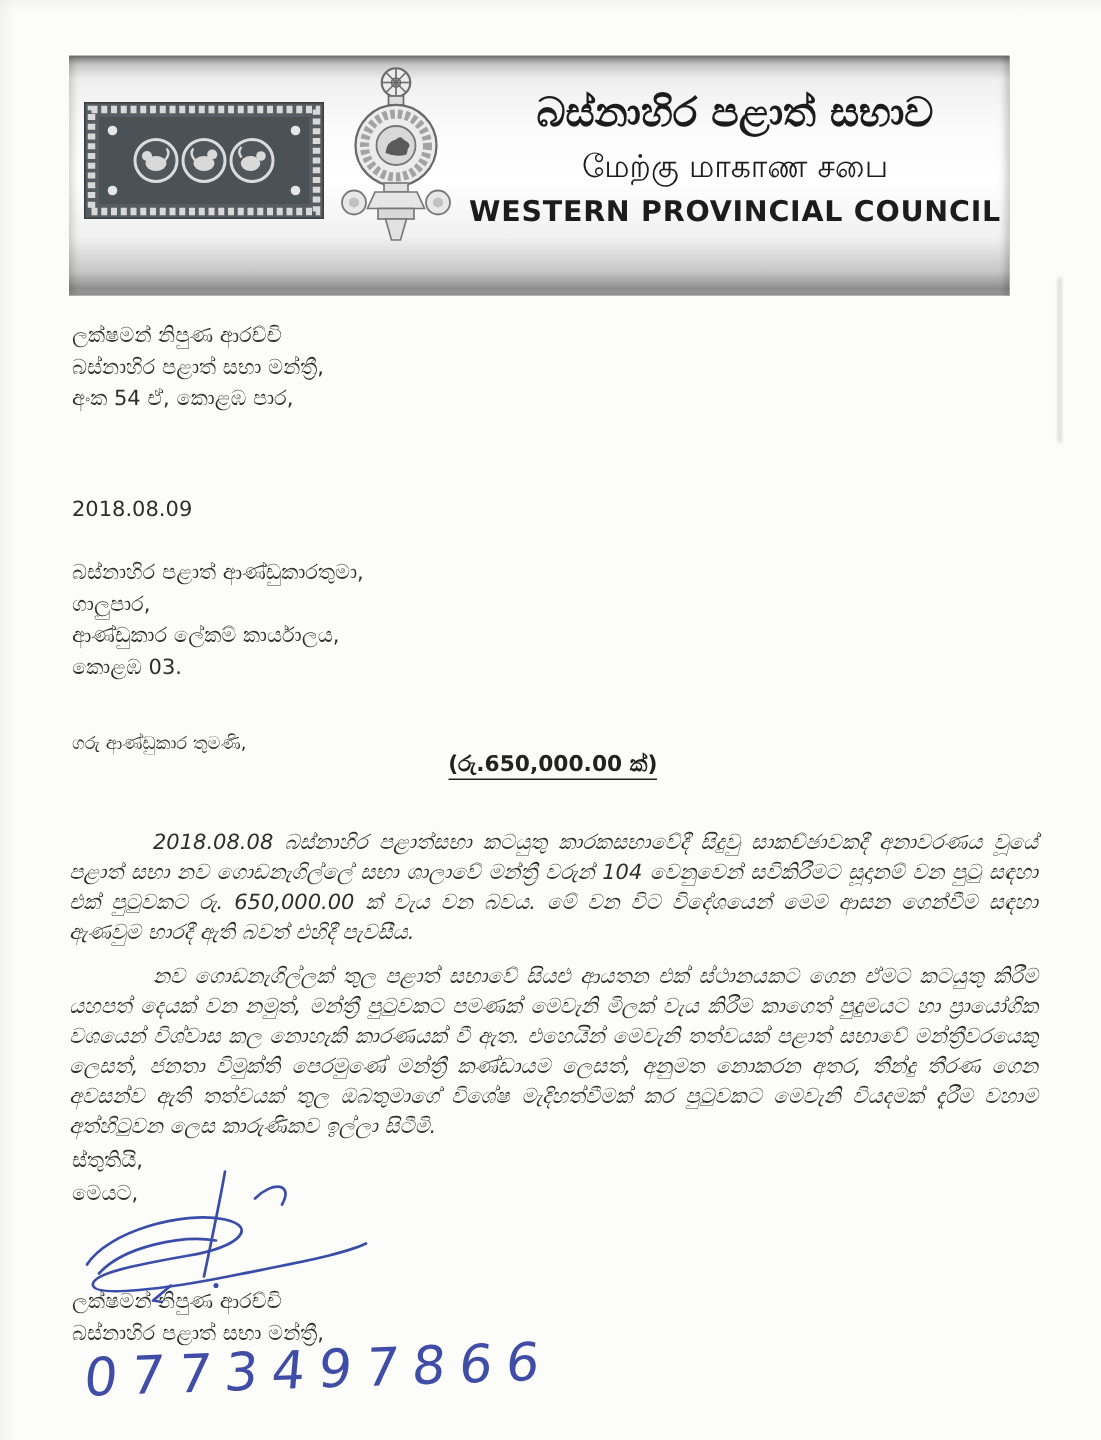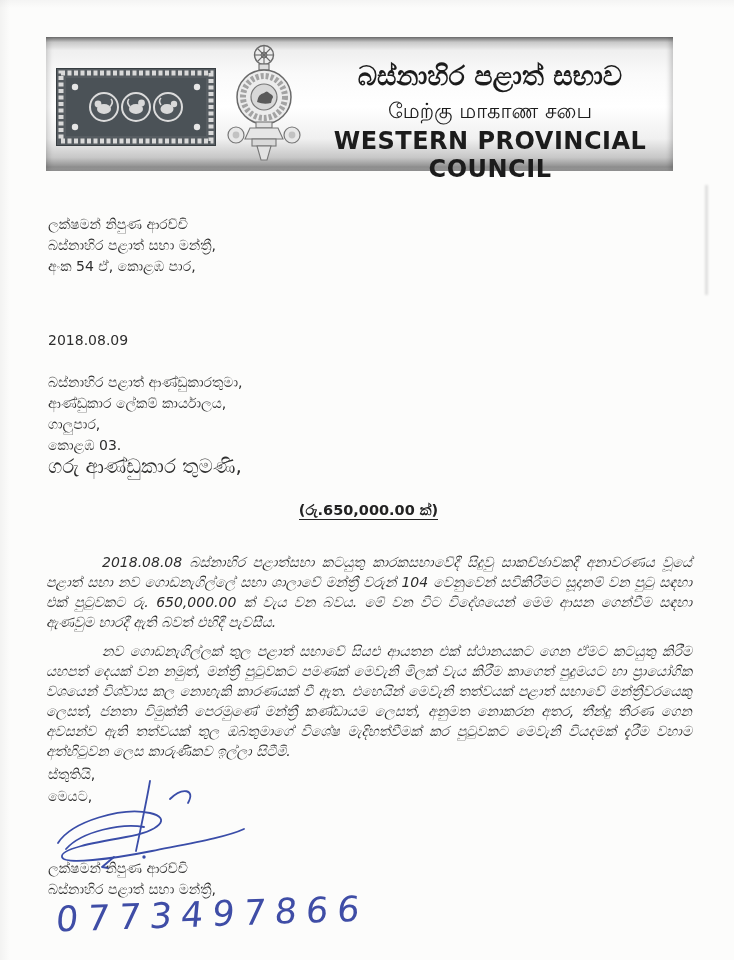--- a/index.html
+++ b/index.html
@@ -11,42 +11,42 @@
   .page{
     position:relative;width:734px;height:960px;overflow:hidden;
     background:
       linear-gradient(180deg, rgba(190,190,190,0.12), rgba(255,255,255,0) 8px),
       linear-gradient(90deg, rgba(185,185,185,0.14), rgba(255,255,255,0) 10px),
       #fcfcfb;
     color:#2e2e2e;
   }
   
   .banner{
-    position:absolute;left:46px;top:37px;width:627px;height:134px;
+    position:absolute;left:46px;top:37px;width:627px;height:160px;
     background:linear-gradient(180deg,
       #7d7d7d 0%, #c9c9c9 4%, #efefef 10%, #fafafa 28%,
       #ffffff 52%, #f0f0f0 76%, #c7c7c7 90%, #8f8f8f 97%, #a8a8a8 100%);
     box-shadow: inset -3px 0 5px rgba(0,0,0,.18), inset 3px 0 5px rgba(0,0,0,.14);
   }
   .banner .flag{position:absolute;left:10px;top:31px;}
   .banner .emblem{position:absolute;left:180px;top:5px;}
   .lh-titles{
     position:absolute;left:264px;top:20px;width:360px;
     display:flex;flex-direction:column;align-items:center;text-align:center;
     color:#1c1c1c;
   }
   .lh-si{font-size:27px;font-weight:bold;line-height:38px;}
   .lh-ta{font-size:21px;line-height:32px;}
-  .lh-en{font-size:24px;font-weight:bold;letter-spacing:.5px;line-height:28px;}
+  .lh-en{font-size:19px;font-weight:bold;letter-spacing:.5px;line-height:28px;}
   
   .blk{position:absolute;left:48px;font-size:14px;line-height:21px;color:#2e2e2e;}
   .sender{top:214px;}
   .dateline{top:330px;}
   .recipient{top:372px;}
-  .salutation{top:456px;font-size:20px;}
+  .salutation{top:485px;font-size:12px;}
   .subject{
     position:absolute;left:46px;top:499px;width:645px;
     text-align:center;font-weight:bold;font-size:14.5px;line-height:22px;color:#222;
   }
   .subject .u{border-bottom:1.6px solid #222;padding-bottom:1px;}
   .para{
     position:absolute;left:46px;width:646px;margin:0;
     font-size:14px;line-height:20px;text-align:justify;text-indent:56px;color:#2e2e2e;font-style:italic;
   }
   .p1{top:552px;}
@@ -140,22 +140,22 @@
   <div class="blk sender">
     <div>ලක්ෂමන් නිපුණ ආරච්චි</div>
     <div>බස්නාහිර පළාත් සභා මන්ත්‍රී,</div>
     <div>අංක 54 ඒ, කොළඹ පාර,</div>
   </div>
 
   <div class="blk dateline">2018.08.09</div>
 
   <div class="blk recipient">
     <div>බස්නාහිර පළාත් ආණ්ඩුකාරතුමා,</div>
+    <div>ගාලුපාර,</div>
     <div>ආණ්ඩුකාර ලේකම් කාර්යාලය,</div>
-    <div>ගාලුපාර,</div>
     <div>කොළඹ 03.</div>
   </div>
 
   <div class="blk salutation">ගරු ආණ්ඩුකාර තුමණි,</div>
 
   <div class="subject">
     <div><span class="u">(රු.650,000.00 ක්)</span></div>
   </div>
 
   <p class="para p1">2018.08.08 බස්නාහිර පළාත්සභා කටයුතු කාරකසභාවේදී සිදුවු සාකච්ඡාවකදී අනාවරණය වූයේ පළාත් සභා නව ගොඩනැගිල්ලේ සභා ශාලාවේ මන්ත්‍රී වරුන් 104 වෙනුවෙන් සවිකිරීමට සූදානම් වන පුටු සඳහා එක් පුටුවකට රු. 650,000.00 ක් වැය වන බවය. මේ වන විට විදේශයෙන් මෙම ආසන ගෙන්වීම සඳහා ඇණවුම භාරදී ඇති බවත් එහිදී පැවසීය.</p>

